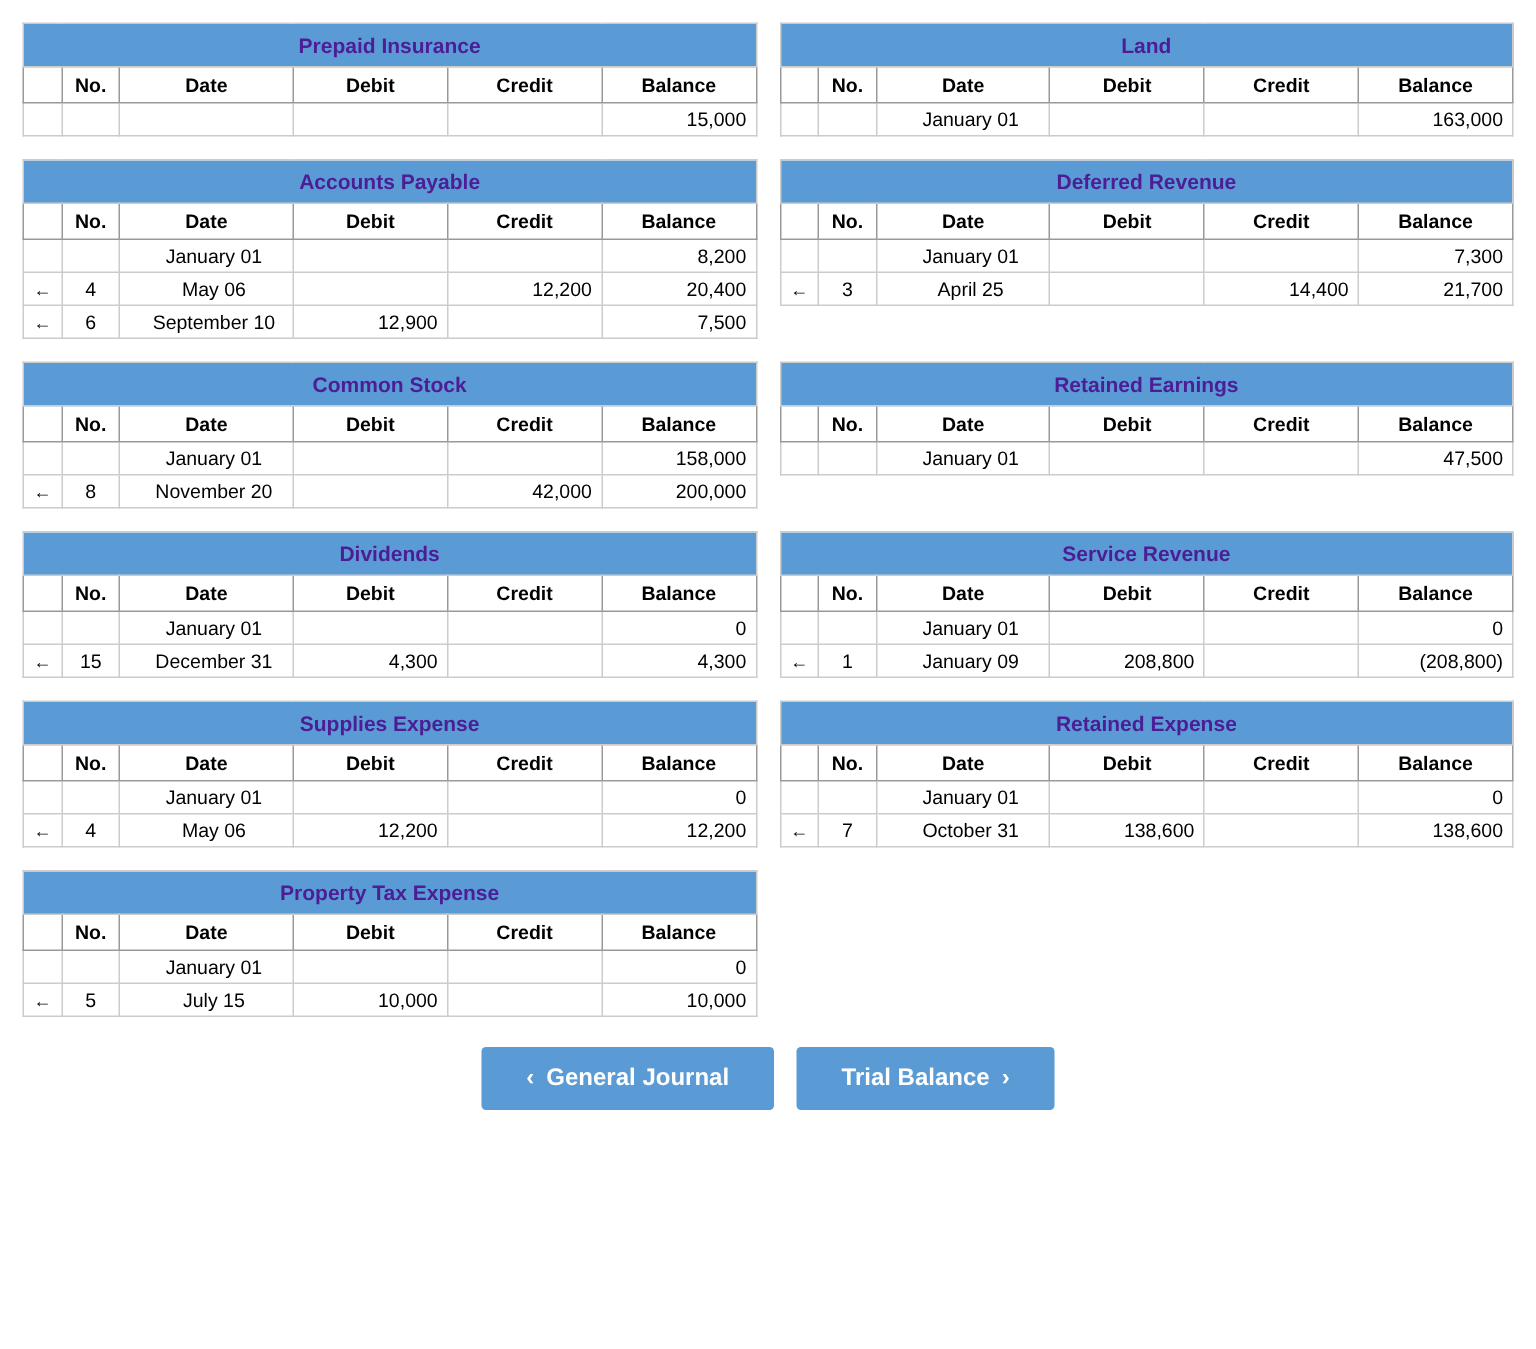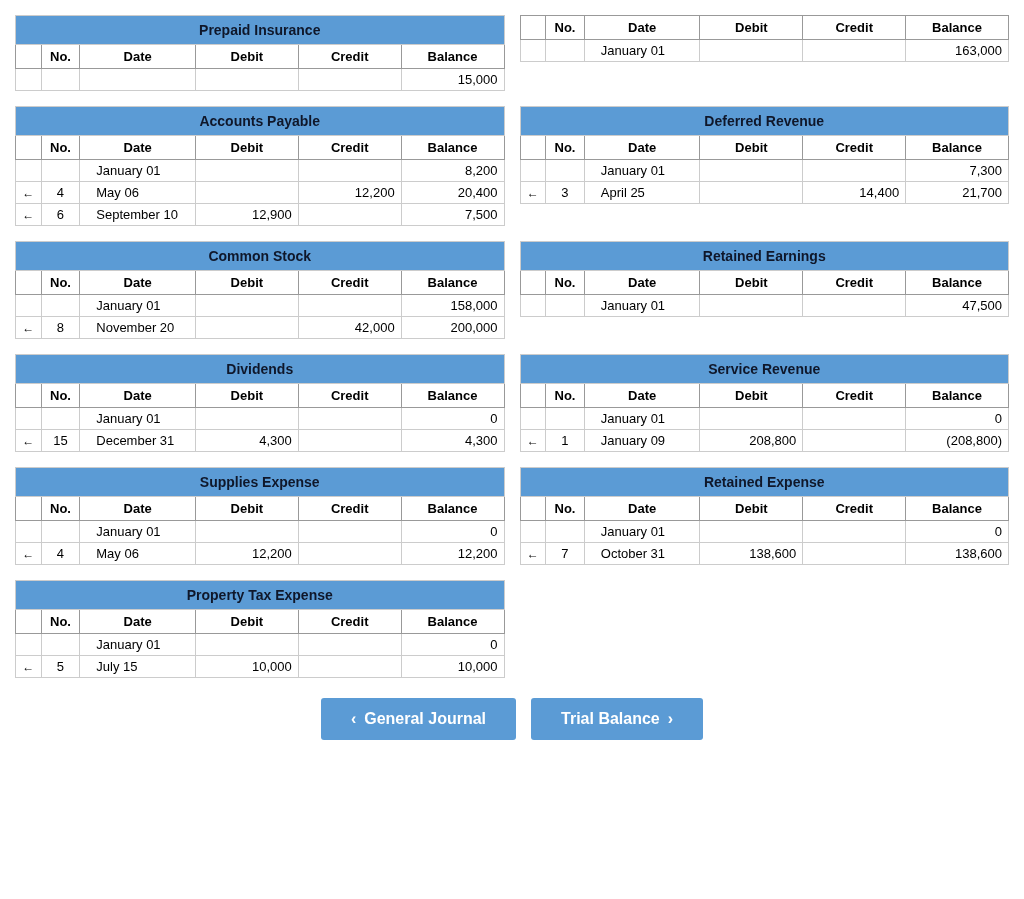--- a/index.html
+++ b/index.html
@@ -14,21 +14,21 @@
       grid-template-columns: 1fr 1fr;
       gap: 15px;
     }
     .ledger-table {
       width: 100%;
       border-collapse: collapse;
       border: 1px solid #999;
     }
     .ledger-table .header-row td {
       background: #5b9bd5;
-      color: #0f172a;
+      color: #4c1d95;
       font-weight: bold;
       text-align: center;
       padding: 6px 4px;
       font-size: 14px;
     }
     .ledger-table .col-header-row td {
       background: #fff;
       font-weight: bold;
       text-align: center;
       padding: 4px 4px;
@@ -38,21 +38,21 @@
       border: 1px solid #ccc;
       padding: 3px 6px;
       text-align: right;
     }
     .ledger-table .td-no {
       text-align: center;
       width: 30px;
       margin-top: 15px;
     }
     .ledger-table .td-date {
-      text-align: left;
+      text-align: center;
       width: 90px;
       padding-left: 16px;
     }
     .ledger-table .td-debit {
       width: 80px;
     }
     .ledger-table .td-credit {
       width: 80px;
     }
     .ledger-table .td-balance {
@@ -114,20 +114,23 @@
         <td class="td-credit"></td>
         <td class="td-balance">15,000</td>
       </tr>
     </tbody>
       </table>
   </div>
 
   <div>
     <table class="ledger-table">
       <tbody>
+          <tr class="header-row">
+        <td colspan="6">Land</td>
+      </tr>
       <tr class="col-header-row">
         <td class="td-icon"></td>
         <td class="td-no">No.</td>
         <td class="td-date">Date</td>
         <td class="td-debit">Debit</td>
         <td class="td-credit">Credit</td>
         <td class="td-balance">Balance</td>
       </tr>
       <tr>
         <td class="td-icon"></td>

